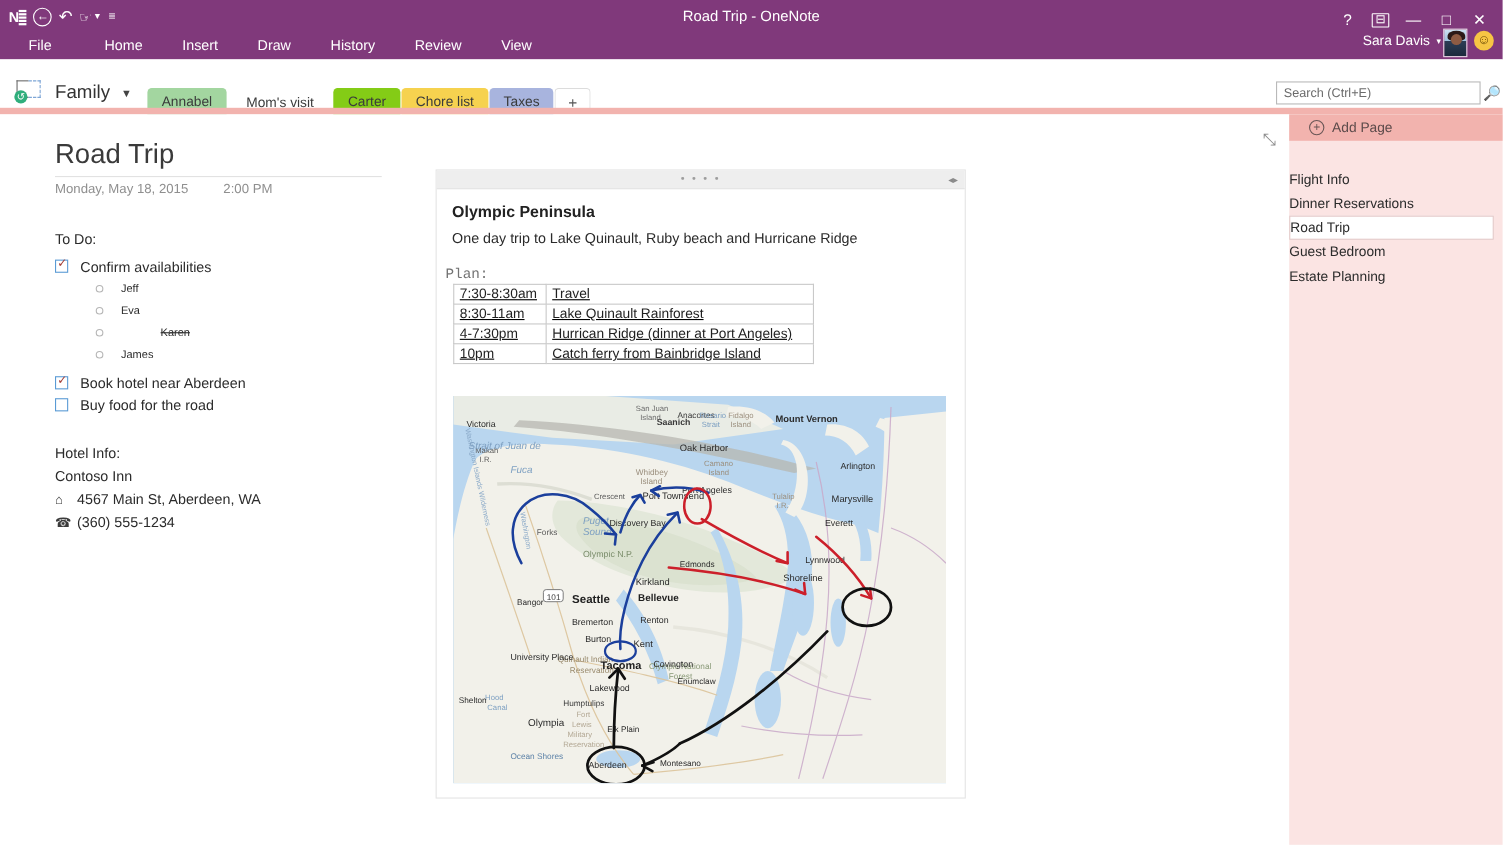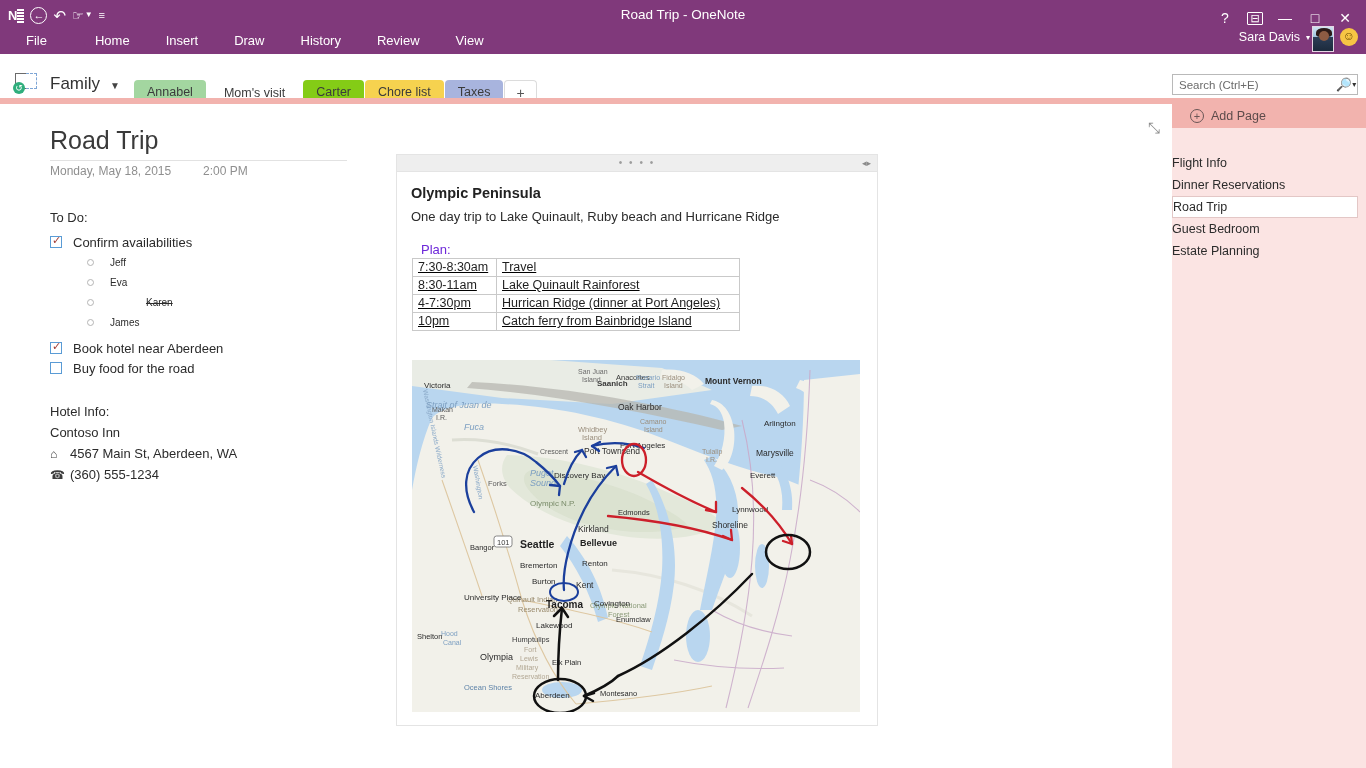--- a/index.html
+++ b/index.html
@@ -94,22 +94,22 @@
   .stab {
     height: 24px; line-height: 24px; padding: 0 13px; font-size: 12.5px; color: #3b3b3b;
     border-radius: 4px 4px 0 0; margin-right: 1px; position: relative;
   }
   .stab.active { background: #ffffff !important; font-weight: normal; padding: 0 17px; height: 26px; line-height: 26px; }
   .stab.plus { background: #ffffff; border: 1px solid #dcdcdc; border-bottom: none; padding: 0 11px; color: #555; font-size: 14px; }
   .tab-shelf { position: absolute; left: 0; top: 98px; width: 1366px; height: 6px; background: #f2b3ae; }
 
   
   .searchbox {
-    position: absolute; right: 8px; top: 74px; width: 186px; height: 21px;
-    background: #ffffff; border: 1px solid #b9b9b9; display: flex; align-items: center;
+    position: absolute; right: 20px; top: 74px; width: 186px; height: 21px;
+    background: #ffffff; border: 1px solid #b9b9b9; display: flex; align-items: center; gap: 25px;
   }
   .searchbox input {
     border: none; outline: none; font-size: 11.5px; color: #444; flex: 1; padding-left: 6px;
     font-family: "Liberation Sans", sans-serif; background: transparent;
   }
   .searchbox input::placeholder { color: #6b6b6b; }
   .srch-ic { color: #3a6fa8; font-size: 13px; padding: 0 3px 0 0; transform: scaleX(-1); }
   .srch-caret { color: #333; font-size: 8px; padding-right: 4px; }
 
   
@@ -156,21 +156,21 @@
   }
   .note-handle {
     position: absolute; left: 0; top: 0; width: 480px; height: 17px; background: #eeeeee;
     display: flex; align-items: center; justify-content: center; border-bottom: 1px solid #e4e4e4;
   }
   .note-dots { letter-spacing: 2px; color: #9d9d9d; font-size: 10px; line-height: 1; }
   .note-resize { position: absolute; right: 6px; top: 3px; color: #8a8a8a; font-size: 9px; line-height: 10px; }
 
   .note-h1 { position: absolute; left: 14px; top: 30px; font-size: 14.5px; font-weight: bold; color: #222; }
   .note-sub { position: absolute; left: 14px; top: 54px; font-size: 13px; color: #2b2b2b; }
-  .note-plan { position: absolute; left: 24px; top: 87px; font-size: 13px; color: #6d28d9; }
+  .note-plan { position: absolute; left: 8px; top: 87px; font-size: 13px; color: #737373; font-family: Liberation Mono, monospace; }
 
   table.plan {
     position: absolute; left: 15px; top: 103px; border-collapse: collapse; width: 328px; text-decoration: underline;
   }
   table.plan td {
     border: 1px solid #c9c9c9; font-size: 12.5px; color: #1f1f1f; padding: 1px 5px; height: 17px; line-height: 15px;
   }
   table.plan td.tcol { width: 84px; }
 
   

